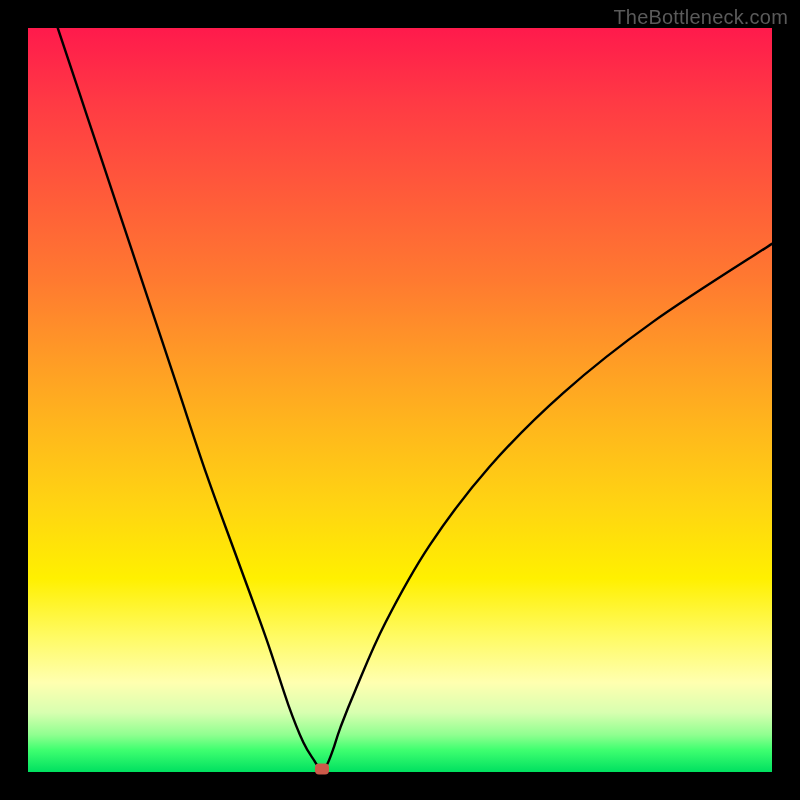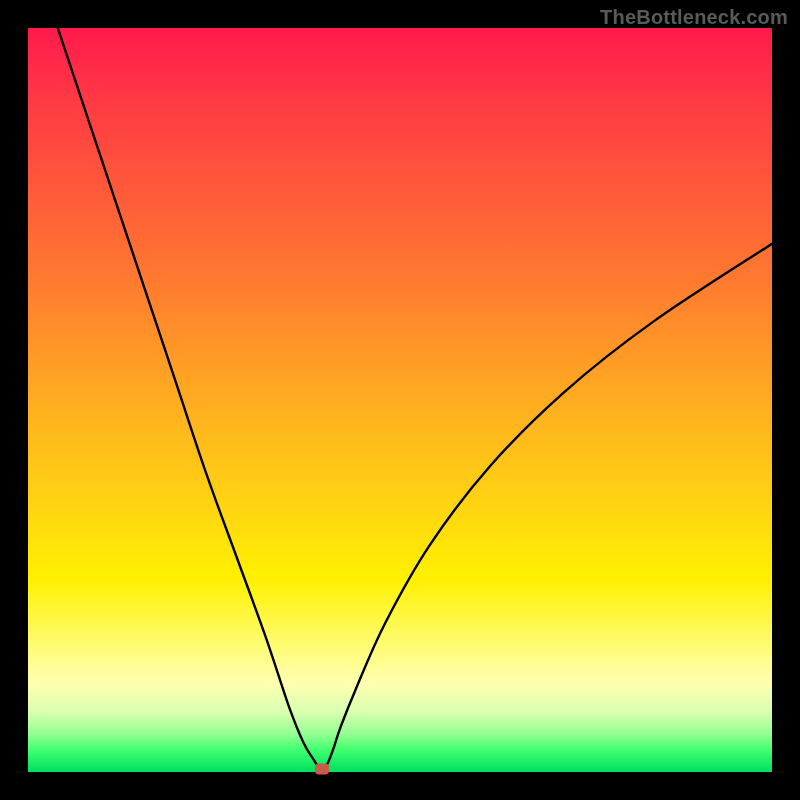--- a/index.html
+++ b/index.html
@@ -41,21 +41,21 @@
       #40ff70 97%,
       #00e060 100%
     );
   }
   .attrib {
     position: absolute;
     top: 6px;
     right: 12px;
     color: #5a5a5a;
     font-size: 20px;
-    font-weight: 700;
+    font-weight: 400;
     letter-spacing: 0.2px;
   }
   svg.curve {
     position: absolute;
     left: 0;
     top: 0;
     width: 744px;
     height: 744px;
   }
   .dot {

